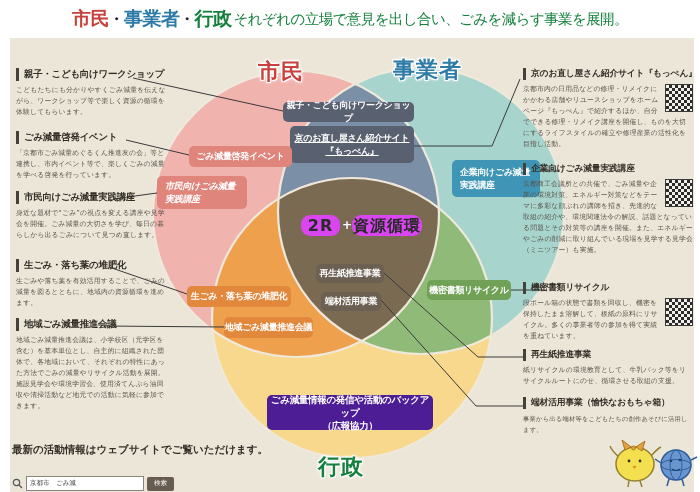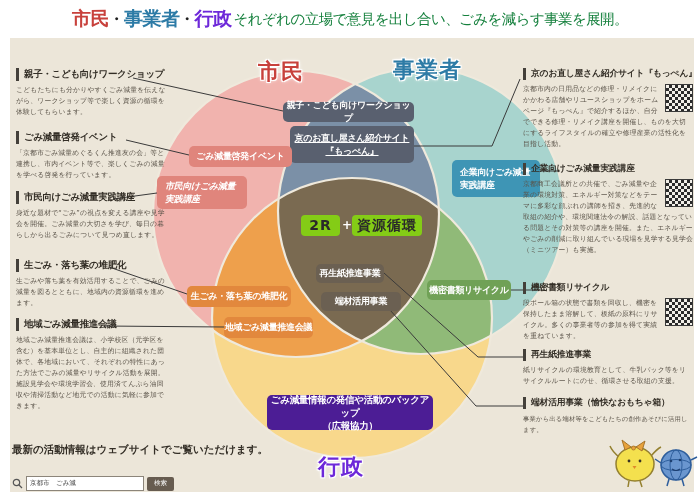--- a/index.html
+++ b/index.html
@@ -6,41 +6,41 @@
   body{width:700px;height:492px;overflow:hidden;background:#ffffff;
        font-family:"DejaVu Sans",sans-serif;}
   .stage{position:relative;width:700px;height:492px;background:#ffffff;}
 
   
   .title-bar{position:absolute;left:0;top:0;width:700px;height:38px;
              display:flex;align-items:center;justify-content:center;background:#fff;}
   .title-bar .big{font-size:19px;font-weight:bold;letter-spacing:-0.5px;}
   .title-bar .dot{font-size:15px;font-weight:bold;color:#1f1f1f;}
   .title-bar .tail{font-size:14.5px;font-weight:normal;color:#15803d;letter-spacing:-0.6px;margin-left:2px;}
-  .c-red{color:#c8413c;} .c-blue{color:#2d7ba6;text-align:right;} .c-orange{color:#6d28d9;}
+  .c-red{color:#c8413c;} .c-blue{color:#2d7ba6;text-align:right;} .c-orange{color:#15803d;}
 
   
   .panel{position:absolute;left:10px;top:38px;width:684px;height:454px;background:#ece6d9;}
 
   .venn-svg{position:absolute;left:0;top:0;width:700px;height:492px;}
 
   
   .vlabel{position:absolute;font-size:22px;font-weight:bold;letter-spacing:1px;
     text-shadow:0 0 3px #fff,0 0 4px #fff,1px 1px 0 #fff,-1px -1px 0 #fff,1px -1px 0 #fff,-1px 1px 0 #fff;}
 
   
   .node{position:absolute;display:flex;align-items:center;justify-content:center;
         color:#fff;font-weight:bold;font-size:9px;border-radius:5px;
         text-align:center;white-space:pre-line;line-height:13px;letter-spacing:-0.3px;}
   .node.left-al{justify-content:flex-start;text-align:left;padding-left:8px;}
   .bg-slate{background:#59606f;} .bg-salmon{background:#e0857c;}
   .bg-blue{background:#3e95b5;} .bg-green{background:#70a156;}
   .bg-orange{background:#e2883d;} .bg-dark{background:#6b6052;}
   .bg-gold{background:#4c1d95;}
-  .node.white-box{background:#84cc16;color:#2a2a2a;font-size:14px;border-radius:4px;letter-spacing:1px;}
+  .node.white-box{background:#d946ef;color:#2a2a2a;font-size:16px;border-radius:9px;letter-spacing:1px;}
   .plus{position:absolute;color:#fff;font-weight:bold;font-size:12px;}
 
   
   .side-item{position:absolute;}
   .side-item h3{margin:0;font-weight:bold;color:#332e26;border-left:3px solid #44403a;
                 padding-left:5px;white-space:nowrap;}
   .left-col h3{font-size:9.5px;letter-spacing:-0.3px;}
   .right-col h3{font-size:8.8px;letter-spacing:-0.2px;}
   .side-item .desc{margin:4px 0 0 0;font-size:6.8px;line-height:11px;color:#5a5349;
                    letter-spacing:0.2px;}
@@ -133,21 +133,21 @@
 『もっぺん』</div>
   <div class="node bg-salmon" style="left:189px;top:146px;width:103px;height:21px;">ごみ減量啓発イベント</div>
   <div class="node bg-salmon left-al" style="left:157px;top:176px;width:82px;height:33px;font-style:italic;">市民向けごみ減量
 実践講座</div>
   <div class="node bg-blue left-al" style="left:452px;top:160px;width:80px;height:37px;">企業向けごみ減量
 実践講座</div>
   <div class="node bg-green" style="left:427px;top:280px;width:84px;height:20px;">機密書類リサイクル</div>
   <div class="node bg-orange" style="left:187px;top:286px;width:104px;height:21px;">生ごみ・落ち葉の堆肥化</div>
   <div class="node bg-orange" style="left:224px;top:317px;width:89px;height:21px;">地域ごみ減量推進会議</div>
   <div class="node bg-dark" style="left:316px;top:264px;width:68px;height:19px;">再生紙推進事業</div>
-  <div class="node bg-dark" style="left:321px;top:292px;width:80px;height:19px;">端材活用事業</div>
+  <div class="node bg-dark" style="left:321px;top:292px;width:60px;height:19px;">端材活用事業</div>
   <div class="node bg-gold" style="left:267px;top:395px;width:166px;height:35px;font-size:9.5px;">ごみ減量情報の発信や活動のバックアップ
 （広報協力）</div>
 
   <div class="node white-box" style="left:301px;top:215px;width:39px;height:21px;">2R</div>
   <div class="plus" style="left:342px;top:218px;">+</div>
   <div class="node white-box" style="left:352px;top:215px;width:70px;height:21px;">資源循環</div>
 
   <div class="side-item left-col" style="left:16px;top:68px;">
     <h3>親子・こども向けワークショップ</h3>
     <p class="desc">こどもたちにも分かりやすくごみ減量を伝えながら、ワークショップ等で楽しく資源の循環を体験してもらいます。</p>

